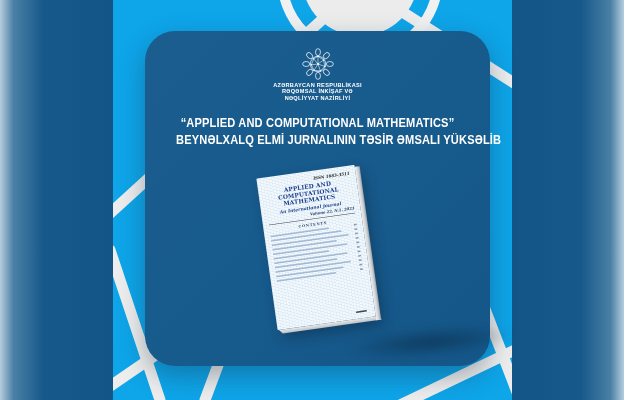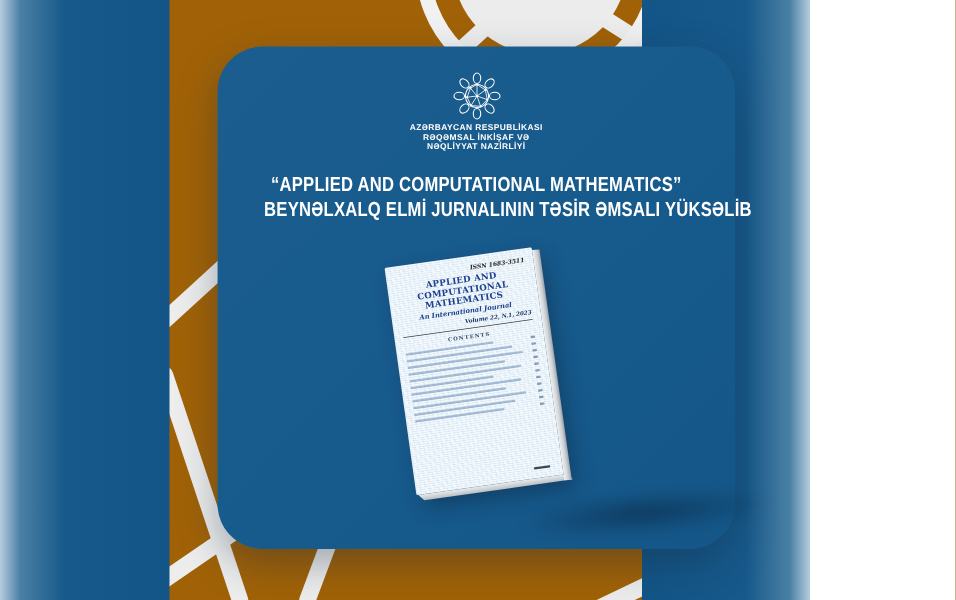--- a/index.html
+++ b/index.html
@@ -1,17 +1,17 @@
 <!DOCTYPE html>
 <html><head>
 <meta charset="utf-8">
 <style>
   html,body{margin:0;padding:0;}
   body{width:637px;height:400px;overflow:hidden;font-family:"Liberation Sans",sans-serif;}
-  .stage{position:relative;width:540px;height:400px;background:#a16207;overflow:hidden;}
+  .stage{position:relative;width:624px;height:400px;background:#0ea5e9;overflow:hidden;}
 
   
   .bg-pattern{position:absolute;left:0;top:0;width:637px;height:400px;}
 
   
   .band{position:absolute;top:0;bottom:0;width:113px;}
   .band-left{left:0;background:linear-gradient(to right,#b6ccdd 0%,#4a80a5 12%,#17598b 38%,#135587 100%);}
   .band-right{right:0;width:112px;background:linear-gradient(to left,#b6ccdd 0%,#4a80a5 12%,#17598b 38%,#135587 100%);}
 
   

